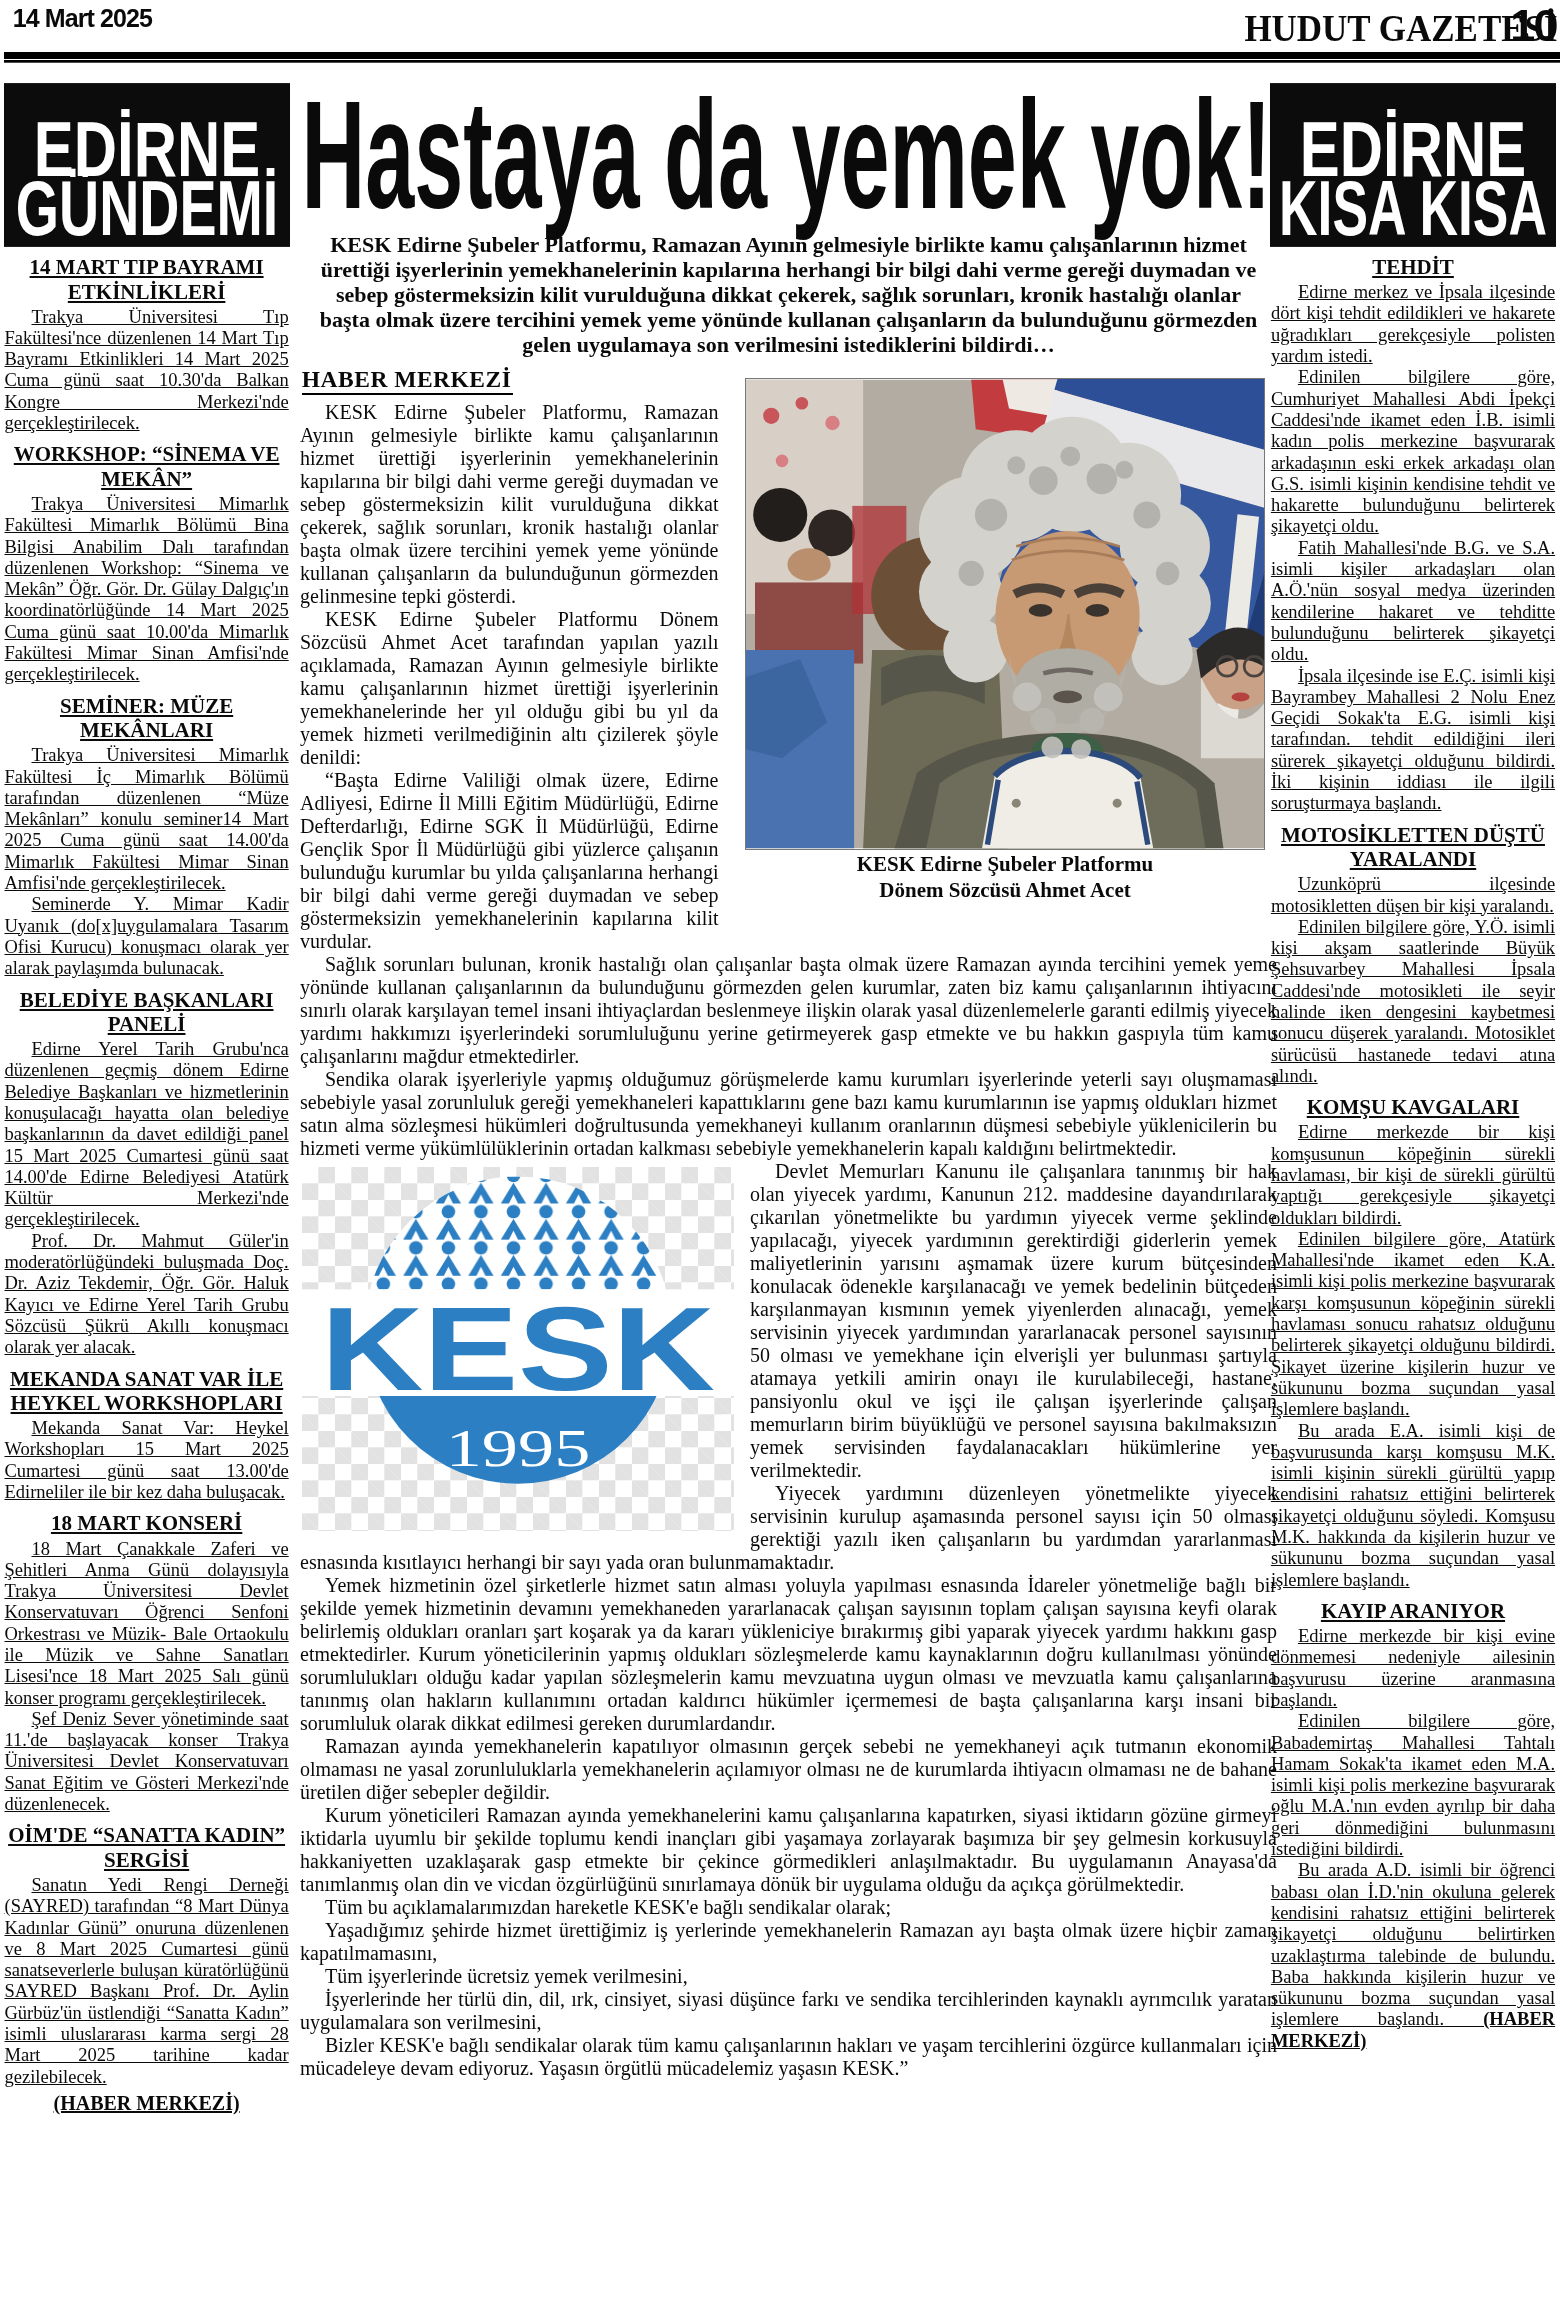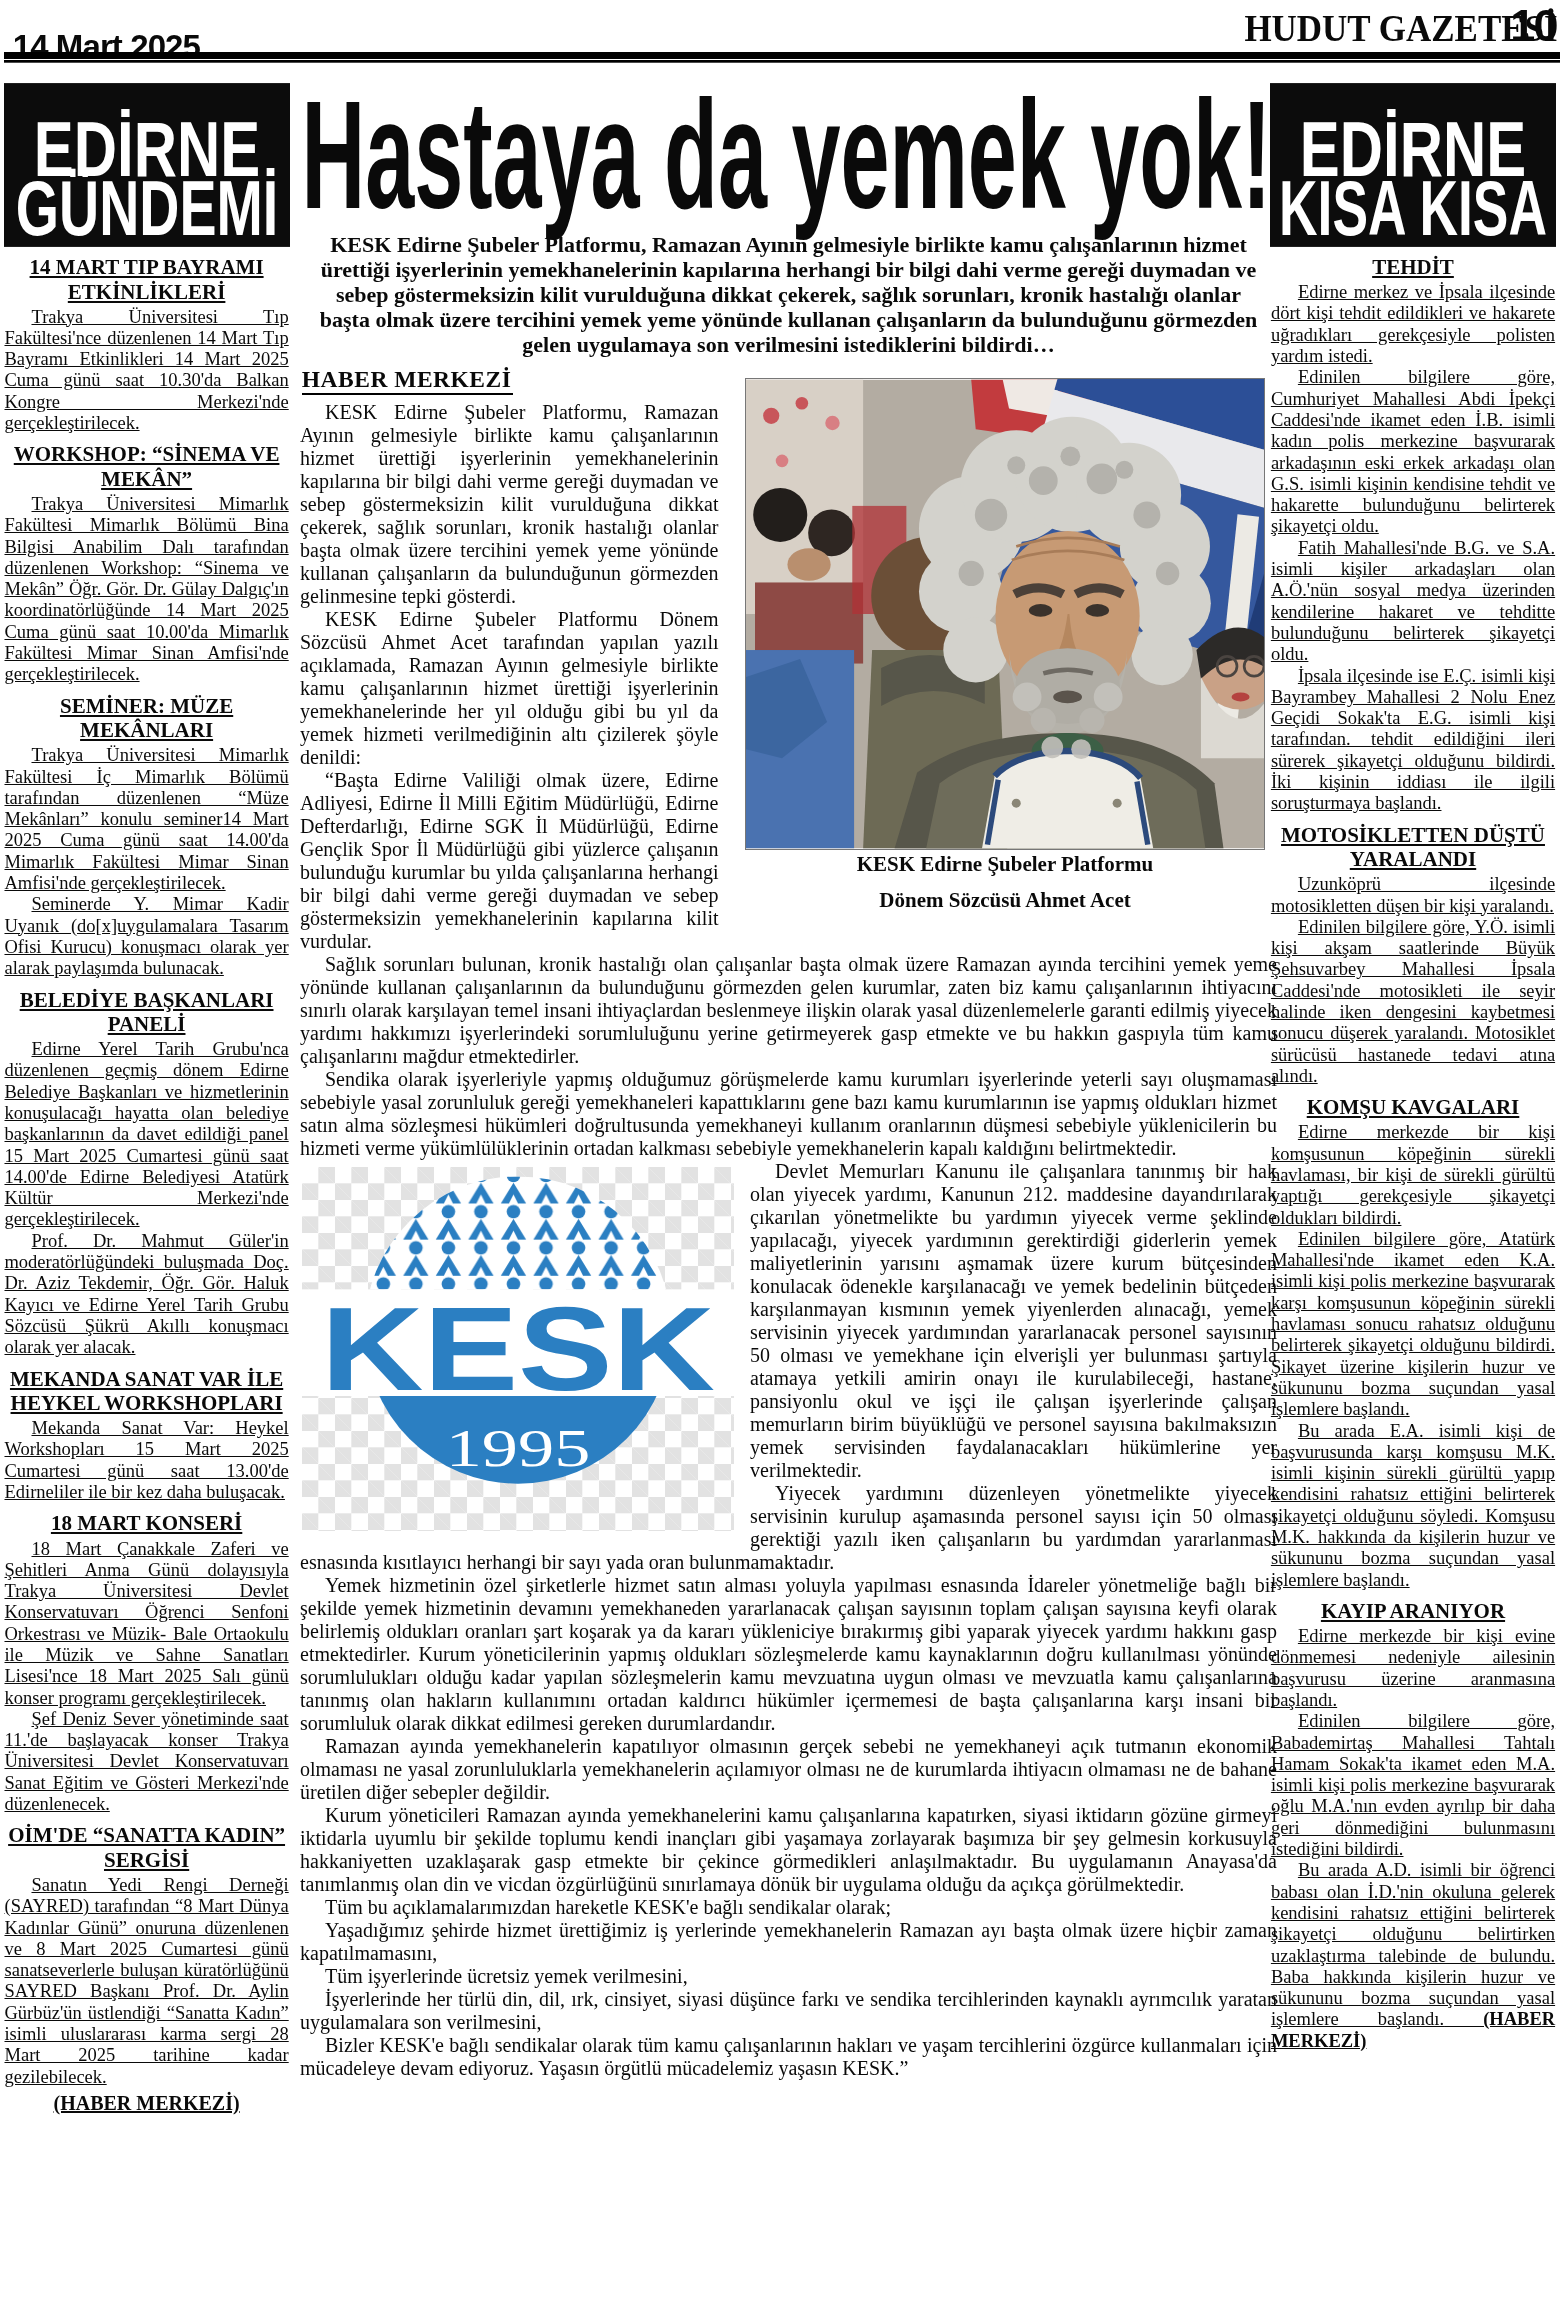--- a/index.html
+++ b/index.html
@@ -4,21 +4,21 @@
 <style>
   html,body{margin:0;padding:0;}
   body{
     width:1564px;height:2316px;position:relative;overflow:hidden;
     background:#ffffff;color:#0a0a0a;
     font-family:"Liberation Serif", serif;
     -webkit-font-smoothing:antialiased;
   }
   
   .pg-header{position:absolute;left:0;top:0;width:1564px;height:51px;}
-  .pg-date{position:absolute;left:12.7px;top:3.6px;font-family:"Liberation Sans",sans-serif;font-weight:bold;font-size:33px;letter-spacing:-0.9px;margin-top:24px;}
+  .pg-date{position:absolute;left:12.7px;top:3.6px;font-family:"Liberation Sans",sans-serif;font-weight:bold;font-size:25px;letter-spacing:-0.9px;}
   .pg-title{position:absolute;left:0;right:0;top:5.4px;text-align:right;}
   .pg-title svg{overflow:visible;}
   .pg-num{position:absolute;right:7.2px;top:0px;font-family:Liberation Sans, sans-serif;font-weight:bold;font-size:45px;letter-spacing:-1.8px;}
   .pg-rule{position:absolute;left:3.6px;right:3.6px;top:52px;height:7.2px;background:#000;border-bottom:1.8px solid #fff;box-shadow:0 2.7px 0 #000;}
   
   .col-left{position:absolute;left:3.6px;top:83px;width:286px;}
   .col-right{position:absolute;left:1270px;top:83px;width:286px;}
   .col-center{position:absolute;left:300px;top:83px;width:977px;}
   .boxtitle svg{display:block;}
   .colitems{font-size:18.5px;line-height:21.3px;text-decoration:underline;}
@@ -196,21 +196,21 @@
         <path d="M268 516 L280 444" stroke="#2c4a7c" stroke-width="6"></path>
         <path d="M446 516 L434 446" stroke="#2c4a7c" stroke-width="6"></path>
         <circle cx="300" cy="470" r="5" fill="#8a8676"></circle>
           <circle cx="412" cy="470" r="5" fill="#8a8676"></circle>
 
         <circle cx="340" cy="408" r="12" fill="#c2c0ba" opacity="0.9"></circle>
           <circle cx="372" cy="410" r="11" fill="#c2c0ba" opacity="0.9"></circle>
       </svg>
       <figcaption>
         <div class="cap">KESK Edirne Şubeler Platformu</div>
-        <div class="cap" style="margin-top:12px">Dönem Sözcüsü Ahmet Acet</div>
+        <div class="cap" style="margin-top:2px">Dönem Sözcüsü Ahmet Acet</div>
       </figcaption>
     </figure>
 
     <div class="byline">HABER MERKEZİ</div>
 
     <div class="article">
       <div>
 
       <p class="cpara">KESK Edirne Şubeler Platformu, Ramazan Ayının gelmesiyle birlikte kamu çalışanlarının hizmet ürettiği işyerlerinin yemekhanelerinin kapılarına bir bilgi dahi verme gereği duymadan ve sebep göstermeksizin kilit vurulduğuna dikkat çekerek, sağlık sorunları, kronik hastalığı olanlar başta olmak üzere tercihini yemek yeme yönünde kullanan çalışanların da bulunduğunun görmezden gelinmesine tepki gösterdi.</p>
           <p class="cpara">KESK Edirne Şubeler Platformu Dönem Sözcüsü Ahmet Acet tarafından yapılan yazılı açıklamada, Ramazan Ayının gelmesiyle birlikte kamu çalışanlarının hizmet ürettiği işyerlerinin yemekhanelerinde her yıl olduğu gibi bu yıl da yemek hizmeti verilmediğinin altı çizilerek şöyle denildi:</p>

